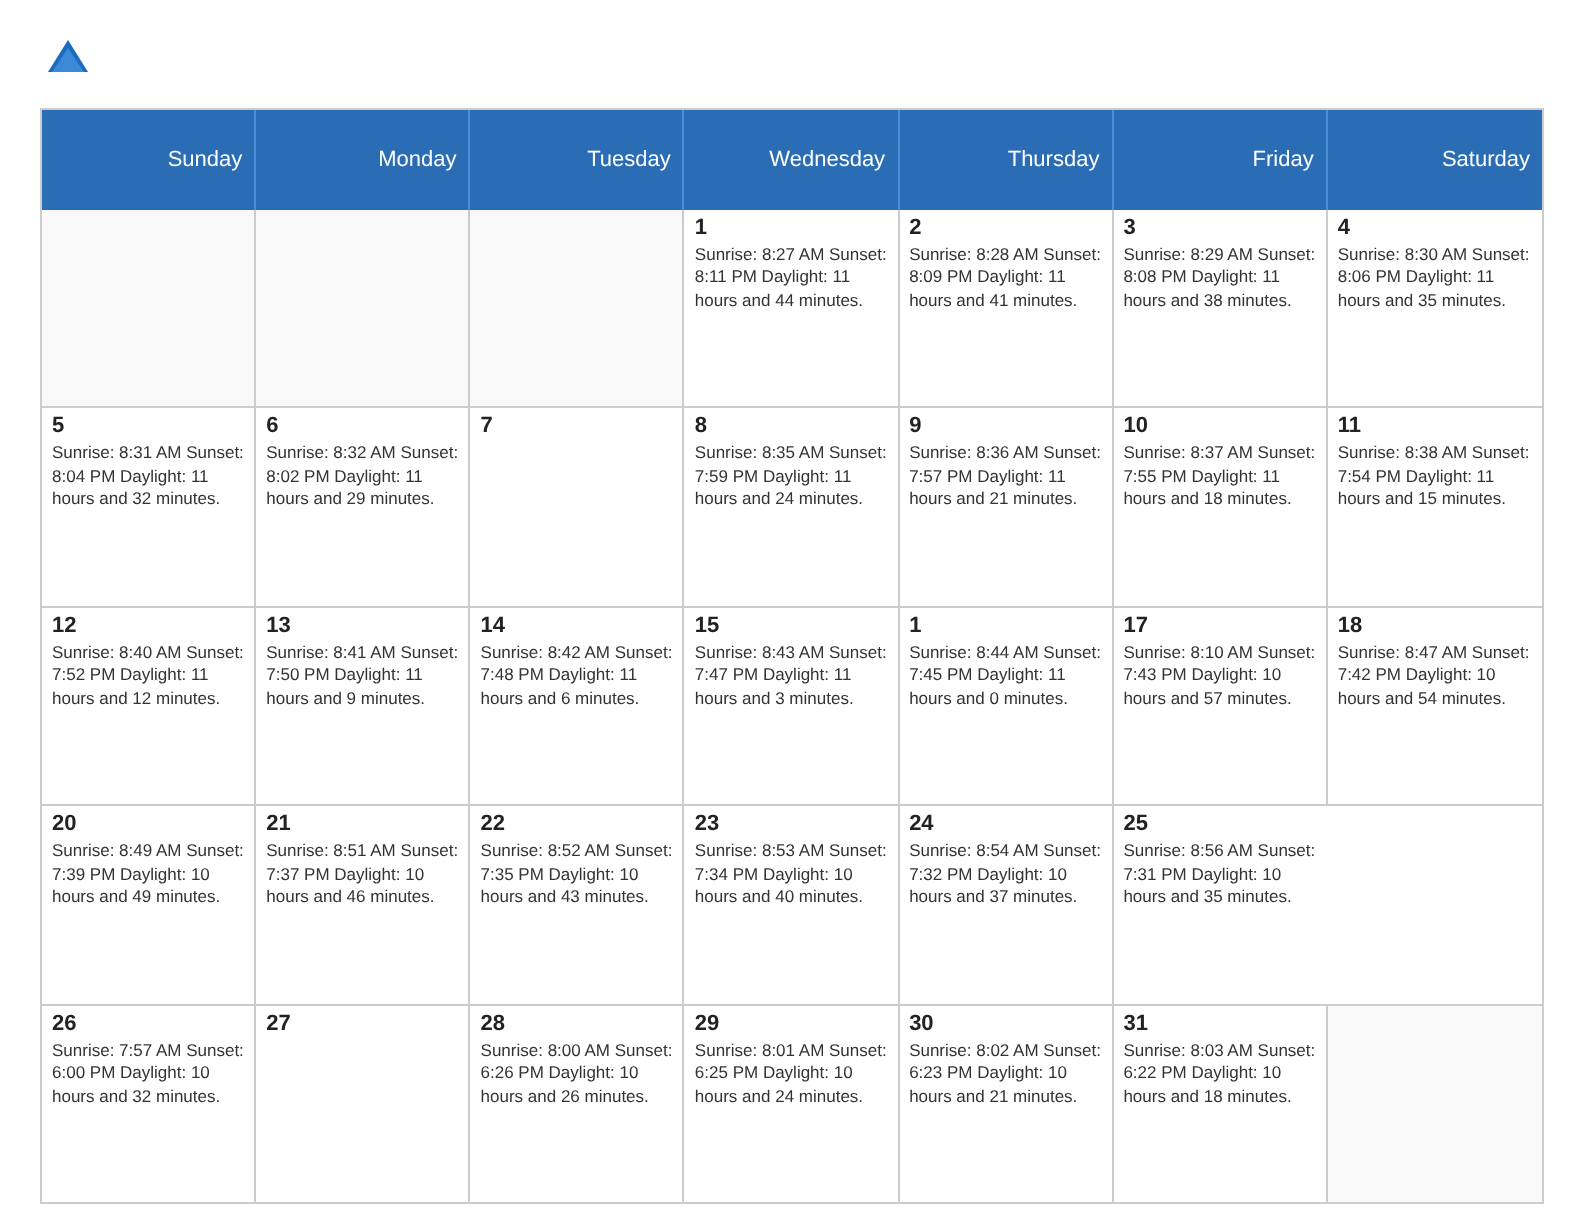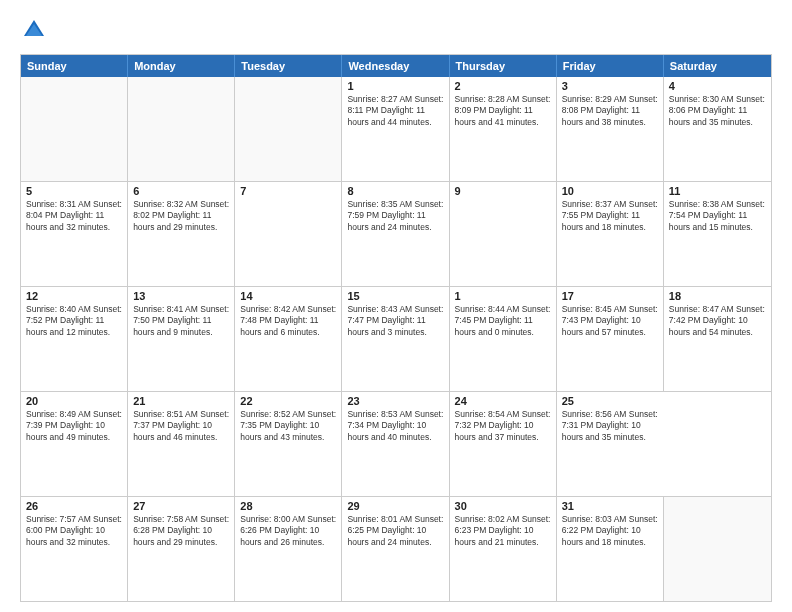--- a/index.html
+++ b/index.html
@@ -59,24 +59,24 @@
       border: 1px solid #ccc;
     }
     .cal-header {
       display: grid;
       grid-template-columns: repeat(7, 1fr);
       background: #2a6db5;
     }
     .cal-header-cell {
       color: #fff;
       font-size: 11px;
-      font-weight: bold;
-      padding: 5px 6px;
+      font-weight: normal;
+      padding: 19px 6px;
       border-right: 1px solid #4a8fd5;
-      text-align: left;
+      text-align: right;
     }
     .cal-header-cell:last-child { border-right: none; }
     .cal-body {
       flex: 1;
       display: flex;
       flex-direction: column;
     }
     .cal-row {
       display: grid;
       grid-template-columns: repeat(7, 1fr);
@@ -185,20 +185,23 @@
             <div class="day-number">7</div>
           </div>
           <div class="cal-cell">
             <div class="day-number">8</div>
             <div class="cell-text">Sunrise: 8:35 AM
 Sunset: 7:59 PM
 Daylight: 11 hours and 24 minutes.</div>
           </div>
           <div class="cal-cell">
             <div class="day-number">9</div>
+            <div class="cell-text">Sunrise: 8:36 AM
+Sunset: 7:57 PM
+Daylight: 11 hours and 21 minutes.</div>
           </div>
           <div class="cal-cell">
             <div class="day-number">10</div>
             <div class="cell-text">Sunrise: 8:37 AM
 Sunset: 7:55 PM
 Daylight: 11 hours and 18 minutes.</div>
           </div>
           <div class="cal-cell">
             <div class="day-number">11</div>
             <div class="cell-text">Sunrise: 8:38 AM
@@ -232,21 +235,21 @@
 Daylight: 11 hours and 3 minutes.</div>
           </div>
           <div class="cal-cell">
             <div class="day-number">1</div>
             <div class="cell-text">Sunrise: 8:44 AM
 Sunset: 7:45 PM
 Daylight: 11 hours and 0 minutes.</div>
           </div>
           <div class="cal-cell">
             <div class="day-number">17</div>
-            <div class="cell-text">Sunrise: 8:45 AM
+            <div class="cell-text">Sunrise: 8:10 AM
 Sunset: 7:43 PM
 Daylight: 10 hours and 57 minutes.</div>
           </div>
           <div class="cal-cell">
             <div class="day-number">18</div>
             <div class="cell-text">Sunrise: 8:47 AM
 Sunset: 7:42 PM
 Daylight: 10 hours and 54 minutes.</div>
           </div>
         </div>
@@ -290,23 +293,20 @@
         </div>
         <div class="cal-row">
           <div class="cal-cell">
             <div class="day-number">26</div>
             <div class="cell-text">Sunrise: 7:57 AM
 Sunset: 6:00 PM
 Daylight: 10 hours and 32 minutes.</div>
           </div>
           <div class="cal-cell">
             <div class="day-number">27</div>
-            <div class="cell-text">Sunrise: 7:58 AM
-Sunset: 6:28 PM
-Daylight: 10 hours and 29 minutes.</div>
           </div>
           <div class="cal-cell">
             <div class="day-number">28</div>
             <div class="cell-text">Sunrise: 8:00 AM
 Sunset: 6:26 PM
 Daylight: 10 hours and 26 minutes.</div>
           </div>
           <div class="cal-cell">
             <div class="day-number">29</div>
             <div class="cell-text">Sunrise: 8:01 AM

